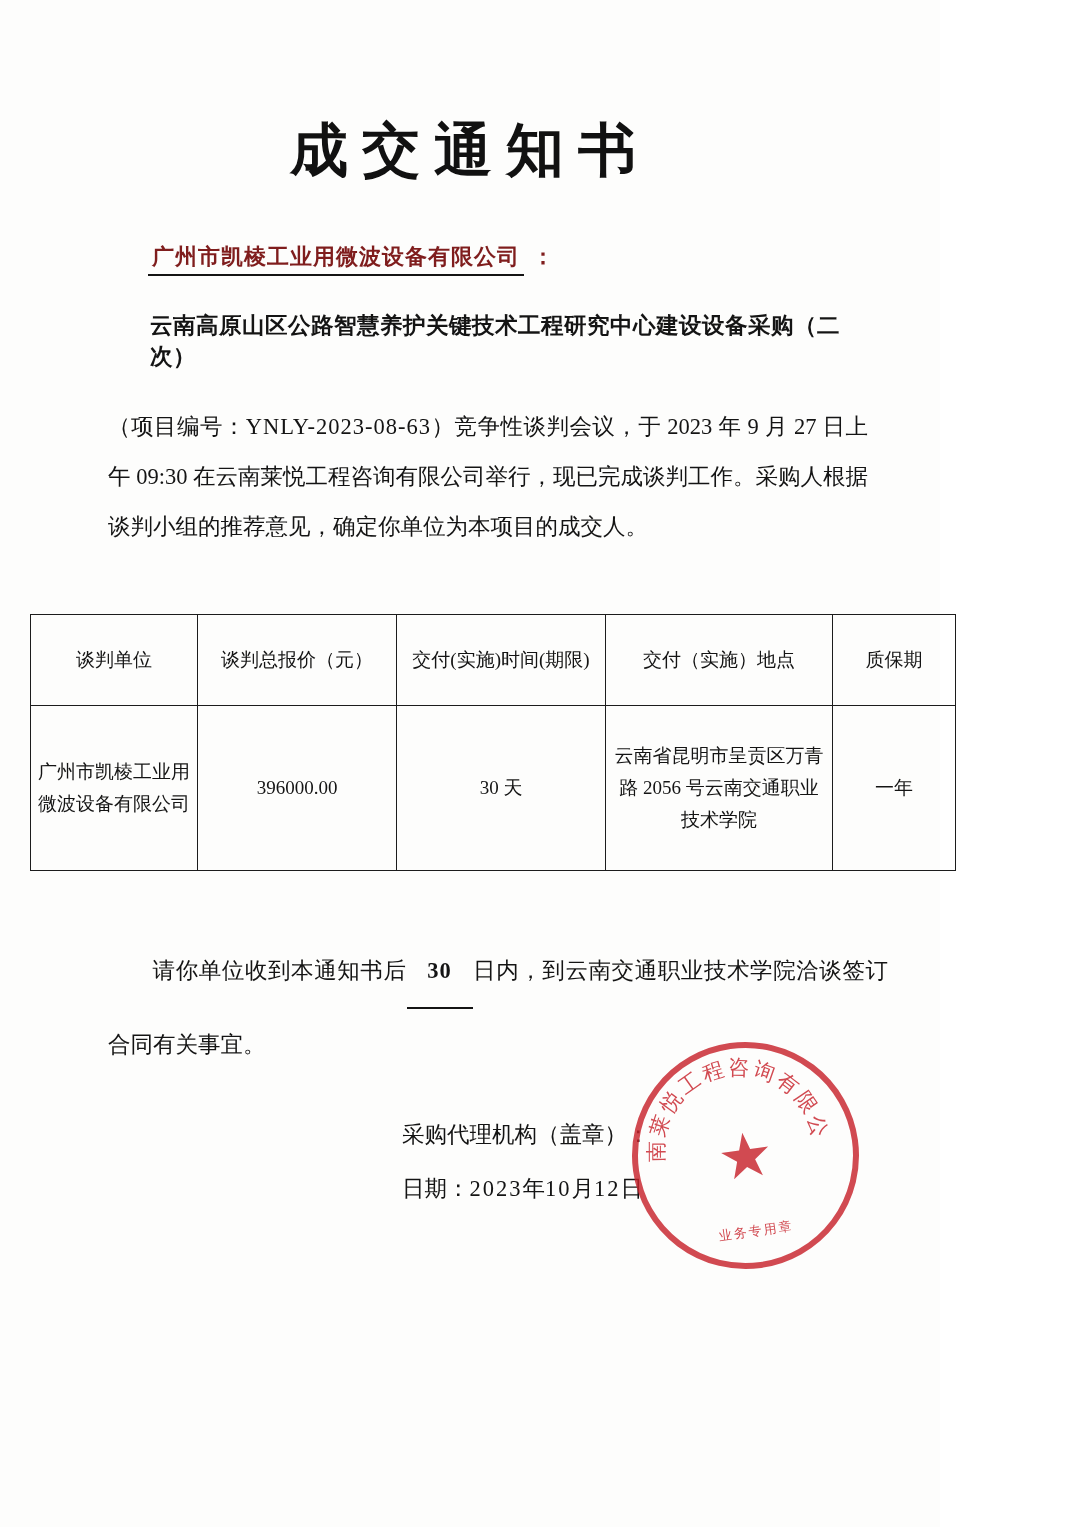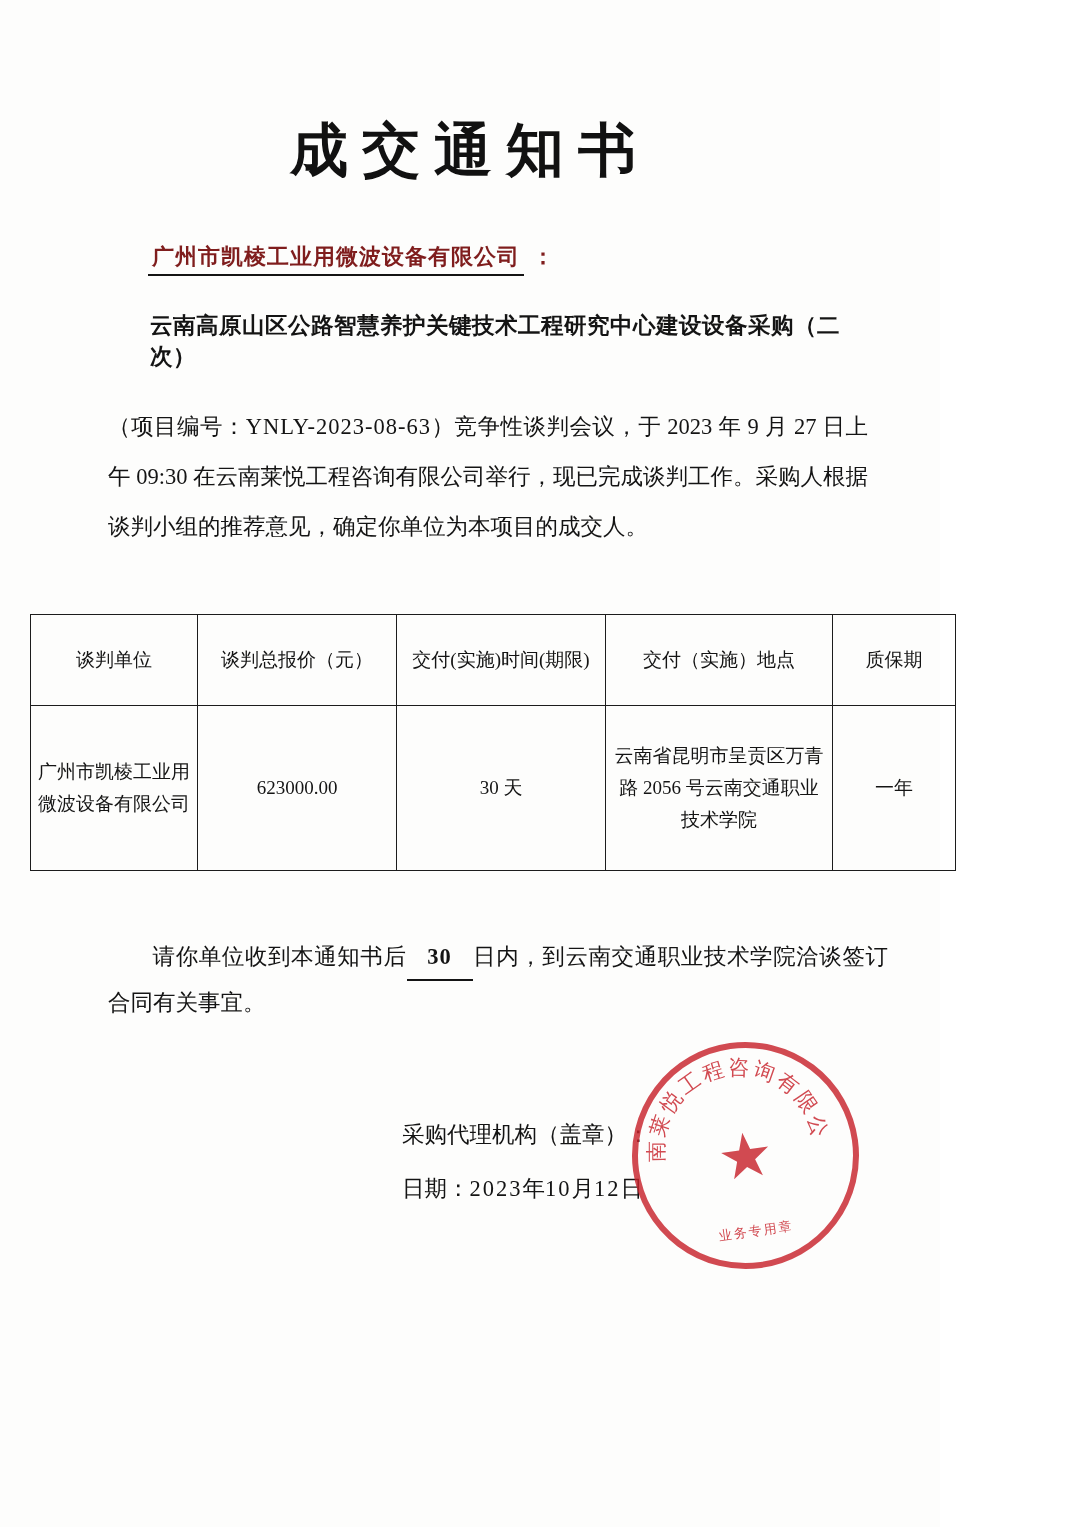--- a/index.html
+++ b/index.html
@@ -109,21 +109,21 @@
   .col-2 { width: 190px; }
   .col-3 { width: 200px; }
   .col-4 { width: 218px; }
   .col-5 { width: 114px; }
 
   
   .closing-para {
     margin-top: 64px;
     padding: 0 52px 0 108px;
     font-size: 22.5px;
-    line-height: 44px;
+    line-height: 72px;
     text-align: justify;
     color: #141414;
   }
   .blank-fill {
     display: inline-block;
     min-width: 66px;
     text-align: center;
     border-bottom: 2px solid #141414;
     font-weight: bold;
     letter-spacing: 1px;
@@ -212,21 +212,21 @@
           <th class="col-1">谈判单位</th>
           <th class="col-2">谈判总报价（元）</th>
           <th class="col-3">交付(实施)时间(期限)</th>
           <th class="col-4">交付（实施）地点</th>
           <th class="col-5">质保期</th>
         </tr>
       </thead>
       <tbody>
         <tr>
           <td class="col-1">广州市凯棱工业用微波设备有限公司</td>
-          <td class="col-2">623000.00</td>
+          <td class="col-2">396000.00</td>
           <td class="col-3">30 天</td>
           <td class="col-4">云南省昆明市呈贡区万青路 2056 号云南交通职业技术学院</td>
           <td class="col-5">一年</td>
         </tr>
       </tbody>
     </table>
   </div>
 
   <div class="closing-para">
     <span style="display:inline-block;width:44px;"></span><span>请你单位收到本通知书后</span><span class="blank-fill">30</span><span>日内，到云南交通职业技术学院洽谈签订合同有关事宜。</span>

